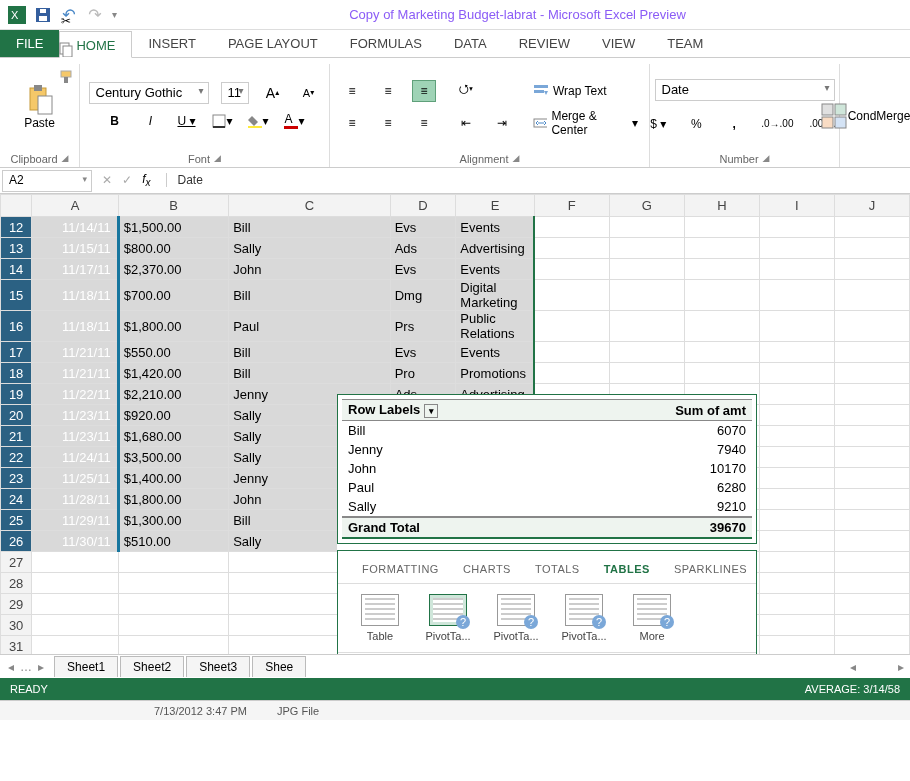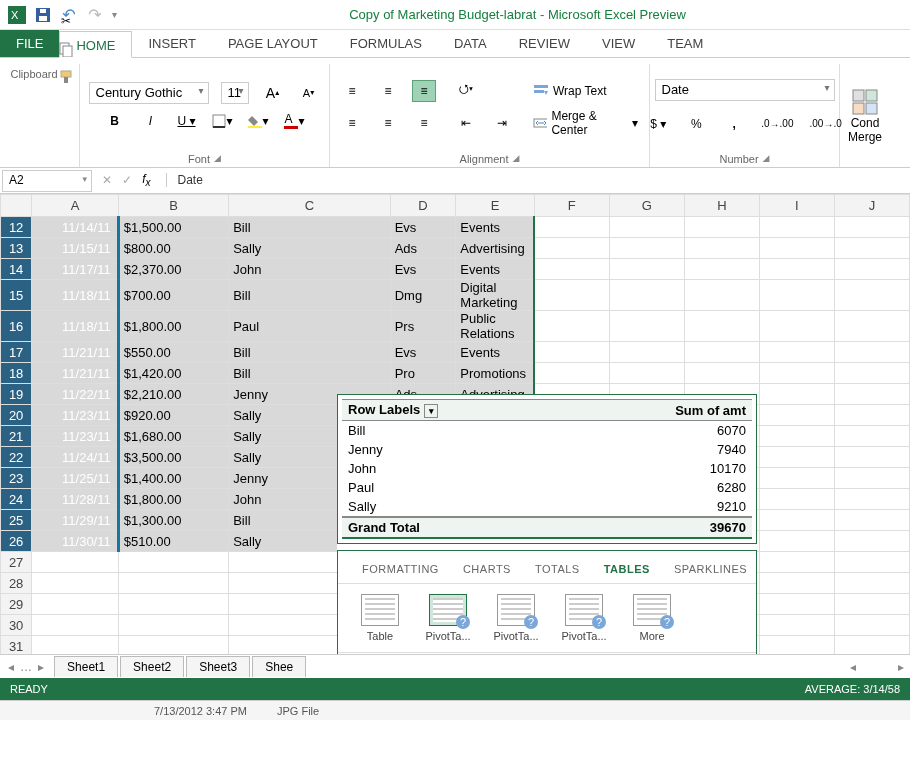--- a/index.html
+++ b/index.html
@@ -1,20 +1,20 @@
 <!DOCTYPE html>
 <html><head>
 <meta charset="utf-8">
 <style>
 *{margin:0;padding:0;box-sizing:border-box;font-family:"Segoe UI",Tahoma,sans-serif;}
 body{width:910px;height:781px;background:#fff;overflow:hidden;position:relative;font-size:12px;}
 .titlebar{height:30px;display:flex;align-items:center;background:#fff;border-bottom:1px solid #ddd;}
 .qat{display:flex;gap:8px;padding:2px 8px;align-items:center;}
 .qat .ico{display:inline-flex;align-items:center;justify-content:center;width:18px;height:18px;}
-.app-title{flex:1;text-align:center;color:#15803d;font-size:13px;}
+.app-title{flex:1;text-align:center;color:#8b5cf6;font-size:13px;}
 .tabs{height:28px;display:flex;align-items:stretch;background:#fff;border-bottom:1px solid #ccc;}
 .tab{padding:6px 16px;font-size:13px;color:#444;cursor:pointer;text-align:center;}
 .tab.file{background:#217346;color:#fff;}
 .tab.active{color:#217346;border:1px solid #ccc;border-bottom:1px solid #fff;position:relative;top:1px;background:#fff;}
 .ribbon{height:110px;background:#fff;border-bottom:1px solid #ccc;display:flex;padding-top:6px;}
 .group{border-right:1px solid #ddd;padding:0 10px;display:flex;flex-direction:column;align-items:center;height:100%;}
 .group .controls{flex:1;display:flex;flex-direction:column;gap:6px;align-items:center;justify-content:center;}
 .group-label{color:#666;font-size:11px;padding:4px 0 2px;display:flex;align-items:flex-start;gap:4px;}
 .dlglauncher{font-size:9px;color:#888;}
 .btn{display:inline-flex;align-items:center;justify-content:center;min-width:24px;height:22px;cursor:pointer;border:1px solid transparent;}
@@ -104,20 +104,30 @@
   <div class="tab">PAGE LAYOUT</div>
   <div class="tab">FORMULAS</div>
   <div class="tab">DATA</div>
   <div class="tab">REVIEW</div>
   <div class="tab">VIEW</div>
   <div class="tab">TEAM</div>
 </div>
 
 <div class="ribbon">
   <div class="group" style="width:80px">
+    <div class="controls">
+      <div class="btn" style="flex-direction:column;height:auto;width:46px;">
+        <svg width="28" height="32">
+            <rect x="4" y="4" width="16" height="22" fill="#f5c869" stroke="#c59a3a"></rect>
+            <rect x="8" y="1" width="8" height="6" fill="#888"></rect>
+            <rect x="12" y="12" width="14" height="18" fill="#fff" stroke="#888"></rect>
+          </svg>
+        <span>Paste</span>
+      </div>
+    </div>
     <div style="position:absolute;left:54px;top:10px;display:flex;flex-direction:column;gap:6px;">
       <span class="btn">✂</span>
       <span class="btn">
           <svg width="16" height="16">
             <rect x="2" y="2" width="9" height="11" fill="#fff" stroke="#888"></rect>
             <rect x="5" y="5" width="9" height="11" fill="#fff" stroke="#888"></rect>
           </svg>
         </span>
       <span class="btn">
           <svg width="16" height="16">
@@ -227,21 +237,21 @@
       </div>
     </div>
     <div class="group-label">
         <span>Number</span>
         <span class="dlglauncher">◢</span>
       </div>
   </div>
 
   <div class="group" style="width:50px;border-right:none;">
     <div class="controls">
-        <span class="btn" style="flex-direction:column;height:auto;">
+        <span class="btn" style="flex-direction:row;height:auto;">
           <svg width="28" height="28">
             <rect x="2" y="2" width="11" height="11" fill="#e0e0e0" stroke="#888"></rect>
             <rect x="15" y="2" width="11" height="11" fill="#cfe6da" stroke="#888"></rect>
             <rect x="2" y="15" width="11" height="11" fill="#f9dcc4" stroke="#888"></rect>
             <rect x="15" y="15" width="11" height="11" fill="#d4e3f5" stroke="#888"></rect>
           </svg>
           <span>Cond</span>
           <span>Merge</span>
         </span>
       </div>

